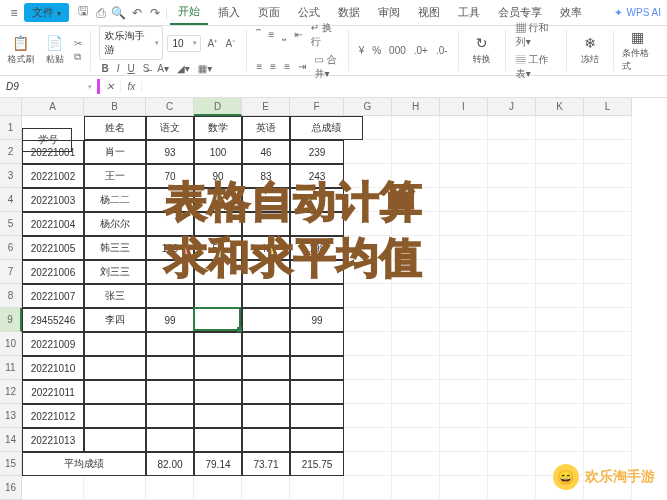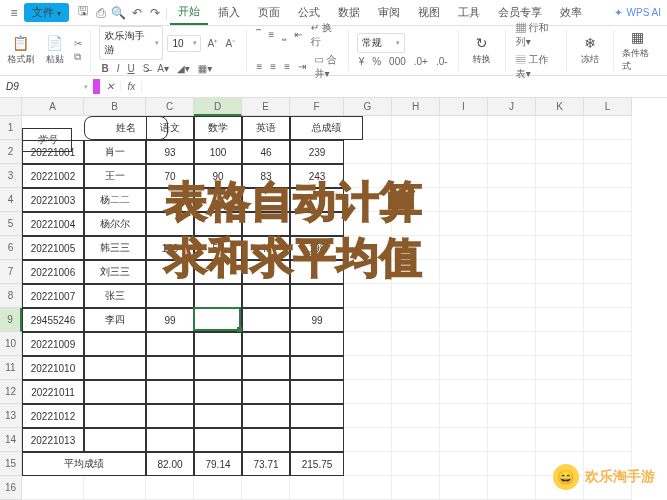--- a/index.html
+++ b/index.html
@@ -23,21 +23,21 @@
 .mini-icons { display: flex; flex-direction: column; gap: 2px; }
 .mini-icons span { font-size: 10px; color: #777; }
 .font-select { border: 1px solid #ddd; padding: 2px 4px; border-radius: 2px; font-size: 10px; min-width: 64px; display: inline-flex; align-items: center; justify-content: space-between; background: #fff; }
 .font-select::after { content: "▾"; font-size: 7px; color: #999; margin-left: 4px; }
 .btn { font-size: 10px; color: #666; padding: 1px 2px; }
 .vcol { display: flex; flex-direction: column; gap: 2px; }
 .vcol .r { display: flex; gap: 4px; align-items: center; }
 
 
 .formula-row { display: flex; align-items: center; background: #fff; height: 22px; border-bottom: 1px solid #e0e0e0; }
-.name-box { width: 100px; border-right: 7px solid #d946ef; padding: 2px 6px; display: flex; align-items: center; justify-content: space-between; font-style: italic; font-size: 10px; }
+.name-box { width: 100px; border-right: 3px solid #d946ef; padding: 2px 6px; display: flex; align-items: center; justify-content: space-between; font-style: italic; font-size: 10px; }
 .name-box::after { content: "▾"; font-size: 7px; color: #aaa; }
 .fx { padding: 0 6px; color: #666; font-style: italic; font-size: 10px; border-right: 1px solid #eee; }
 .formula-input { flex: 1; padding: 2px 6px; font-size: 10px; }
 
 
 .grid-wrap { position: relative; background: #fff; overflow: hidden; height: calc(500px - 26px - 50px - 22px); }
 .corner { position: absolute; left: 0; top: 0; width: 22px; height: 18px; background: #f3f3f3; border-right: 1px solid #ddd; border-bottom: 1px solid #ddd; }
 .col-headers { position: absolute; left: 22px; top: 0; display: flex; height: 18px; }
 .col-h { background: #f3f3f3; border-right: 1px solid #ddd; border-bottom: 1px solid #ddd; display: flex; align-items: center; justify-content: center; font-size: 10px; color: #666; }
 .col-h.sel { background: #d9ead3; border-bottom: 2px solid #2e7d44; }
@@ -132,23 +132,20 @@
         <span class="btn">≡</span>
         <span class="btn">≡</span>
         <span class="btn">≡</span>
         <span class="btn">⇥</span>
         <span class="btn">▭ <span>合并</span>▾</span>
       </div>
     </div>
   </div>
   <div class="tool-group">
     <div class="vcol">
-      <div class="r">
-          <span class="font-select" style="min-width:48px">常规</span>
-        </div>
       <div class="r">
         <span class="btn">¥</span>
         <span class="btn">%</span>
         <span class="btn">000</span>
         <span class="btn">.0+</span>
         <span class="btn">.0-</span>
       </div>
     </div>
   </div>
   <div class="tool-group">
@@ -313,21 +310,21 @@
       <div class="cell" style="left: 466px; top: 336px; width: 48px; height: 24px;"></div>
       <div class="cell" style="left: 514px; top: 336px; width: 48px; height: 24px;"></div>
       <div class="cell" style="left: 562px; top: 336px; width: 48px; height: 24px;"></div>
       <div class="cell" style="left: 322px; top: 360px; width: 48px; height: 24px;"></div>
       <div class="cell" style="left: 370px; top: 360px; width: 48px; height: 24px;"></div>
       <div class="cell" style="left: 418px; top: 360px; width: 48px; height: 24px;"></div>
       <div class="cell" style="left: 466px; top: 360px; width: 48px; height: 24px;"></div>
       <div class="cell" style="left: 514px; top: 360px; width: 48px; height: 24px;"></div>
       <div class="cell" style="left: 562px; top: 360px; width: 48px; height: 24px;"></div>
       <div class="cell b" style="left: 0px; top: 12px; width: 50px; height: 24px; font-style: italic;">学号</div>
-      <div class="cell b" style="left: 62px; top: 0px; width: 84px; height: 24px; border-radius: 8px;">姓名</div>
+      <div class="cell b" style="left: 62px; top: 0px; width: 62px; height: 24px;">姓名</div>
       <div class="cell b" style="left: 124px; top: 0px; width: 48px; height: 24px;">语文</div>
       <div class="cell b" style="left: 172px; top: 0px; width: 48px; height: 24px;">数学</div>
       <div class="cell b" style="left: 220px; top: 0px; width: 48px; height: 24px;">英语</div>
       <div class="cell b" style="left: 268px; top: 0px; width: 73px; height: 24px;">总成绩</div>
       <div class="cell b" style="left: 0px; top: 24px; width: 62px; height: 24px;">20221001</div>
       <div class="cell b" style="left: 62px; top: 24px; width: 62px; height: 24px;">肖一</div>
       <div class="cell b" style="left: 124px; top: 24px; width: 48px; height: 24px;">93</div>
       <div class="cell b" style="left: 172px; top: 24px; width: 48px; height: 24px;">100</div>
       <div class="cell b" style="left: 220px; top: 24px; width: 48px; height: 24px;">46</div>
       <div class="cell b" style="left: 268px; top: 24px; width: 54px; height: 24px;">239</div>

